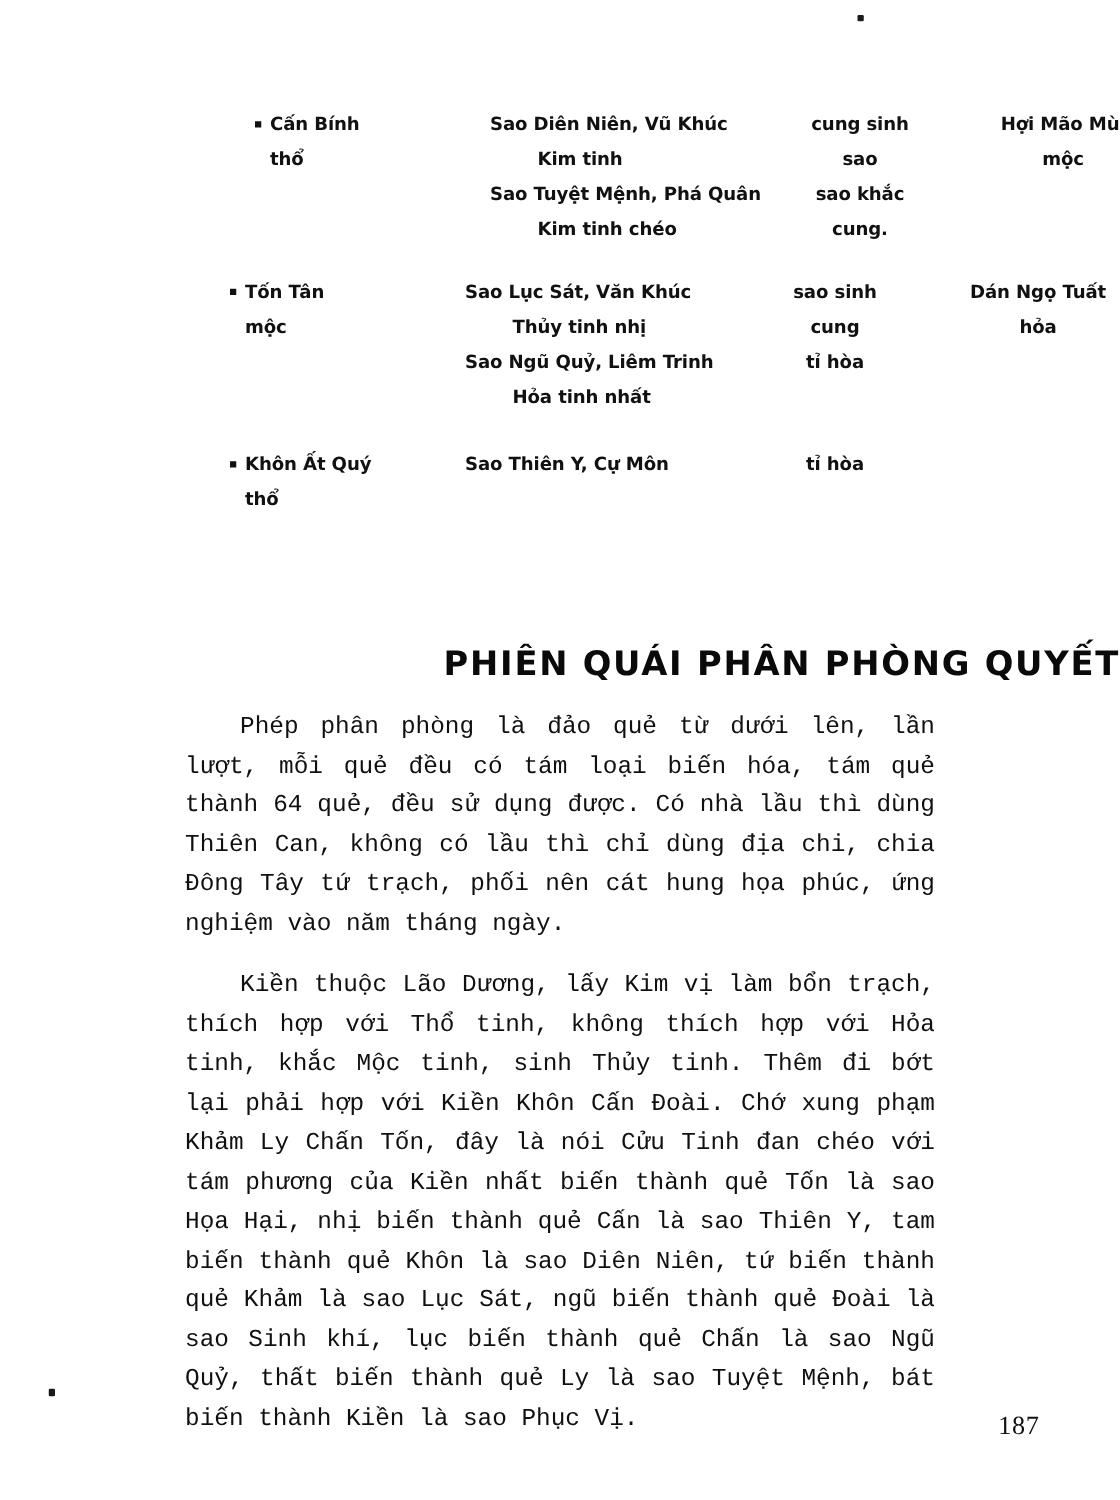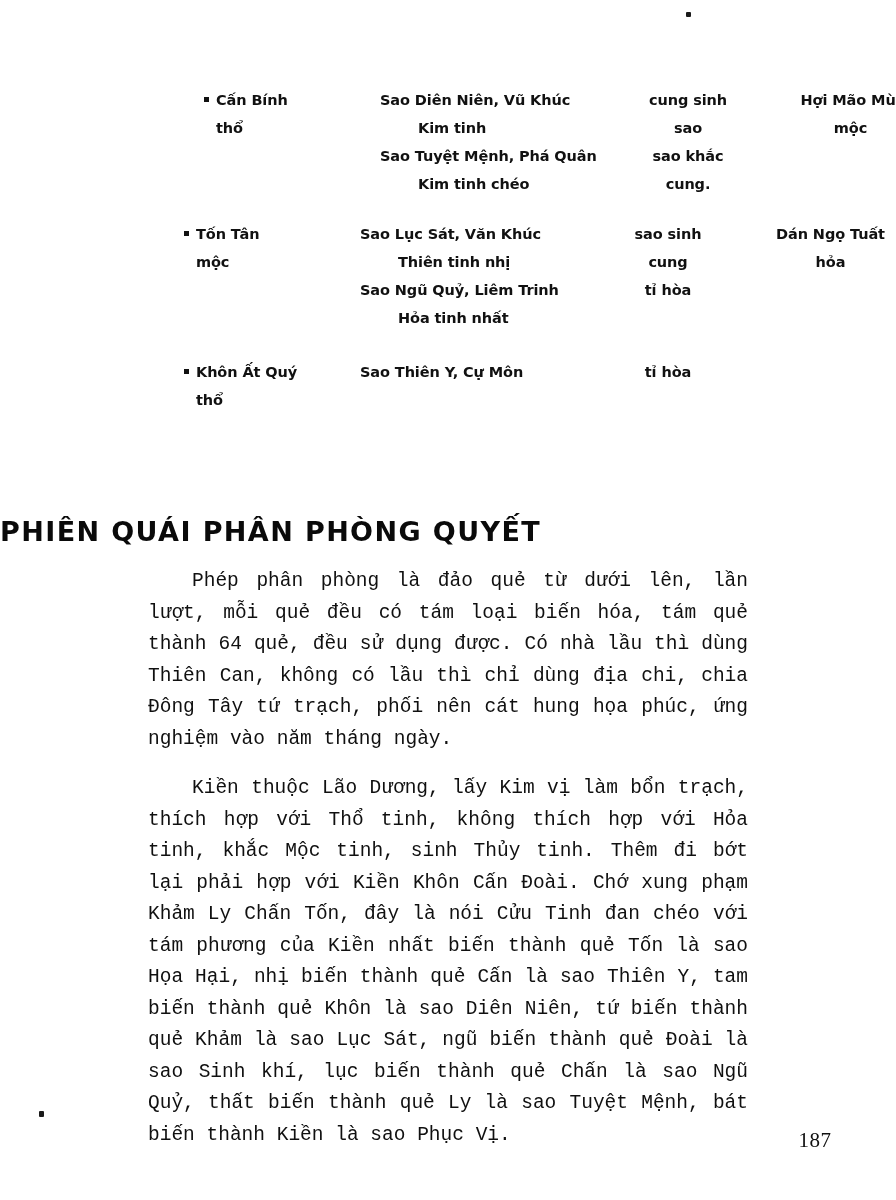--- a/index.html
+++ b/index.html
@@ -50,21 +50,21 @@
   }
   .trow-inner {
     position: relative;
     height: 100%;
   }
   .cell {
     position: absolute;
     top: 0;
   }
   .c1 { left: 196px; width: 150px; }
-  .c2 { left: 360px; width: 258px; }
+  .c2 { left: 372px; width: 258px; }
   .c3 { left: 620px; width: 96px; text-align: center; }
   .c4 { left: 748px; width: 165px; text-align: center; }
 
   .c1 .line, .c2 .line, .c3 .line, .c4 .line {
     line-height: 28px;
     white-space: nowrap;
   }
   .bullet {
     position: absolute;
     left: -12px;
@@ -74,21 +74,21 @@
     background: #111;
   }
   .indent { padding-left: 38px; }
 
   
   .heading {
     position: absolute;
     left: 0;
     top: 498px;
     width: 896px;
-    text-align: left;
+    text-align: right;
     font-family: "DejaVu Sans", "Liberation Sans", sans-serif;
     font-weight: 700;
     font-size: 27px;
     letter-spacing: 1.4px;
     color: #0a0a0a;
   }
 
   
   .body-block {
     position: absolute;
@@ -160,21 +160,21 @@
 
     <div class="trow" style="height:122px;">
       <div class="trow-inner">
         <div class="cell c1">
           <div class="bullet"></div>
           <div class="line">Tốn Tân</div>
           <div class="line">mộc</div>
         </div>
         <div class="cell c2">
           <div class="line">Sao Lục Sát, Văn Khúc</div>
-          <div class="line indent">Thiên tinh nhị</div>
+          <div class="line indent">Thủy tinh nhị</div>
           <div class="line">Sao Ngũ Quỷ, Liêm Trinh</div>
           <div class="line indent">Hỏa tinh nhất</div>
         </div>
         <div class="cell c3">
           <div class="line">sao sinh</div>
           <div class="line">cung</div>
           <div class="line">tỉ hòa</div>
         </div>
         <div class="cell c4">
           <div class="line">Dán Ngọ Tuất</div>

